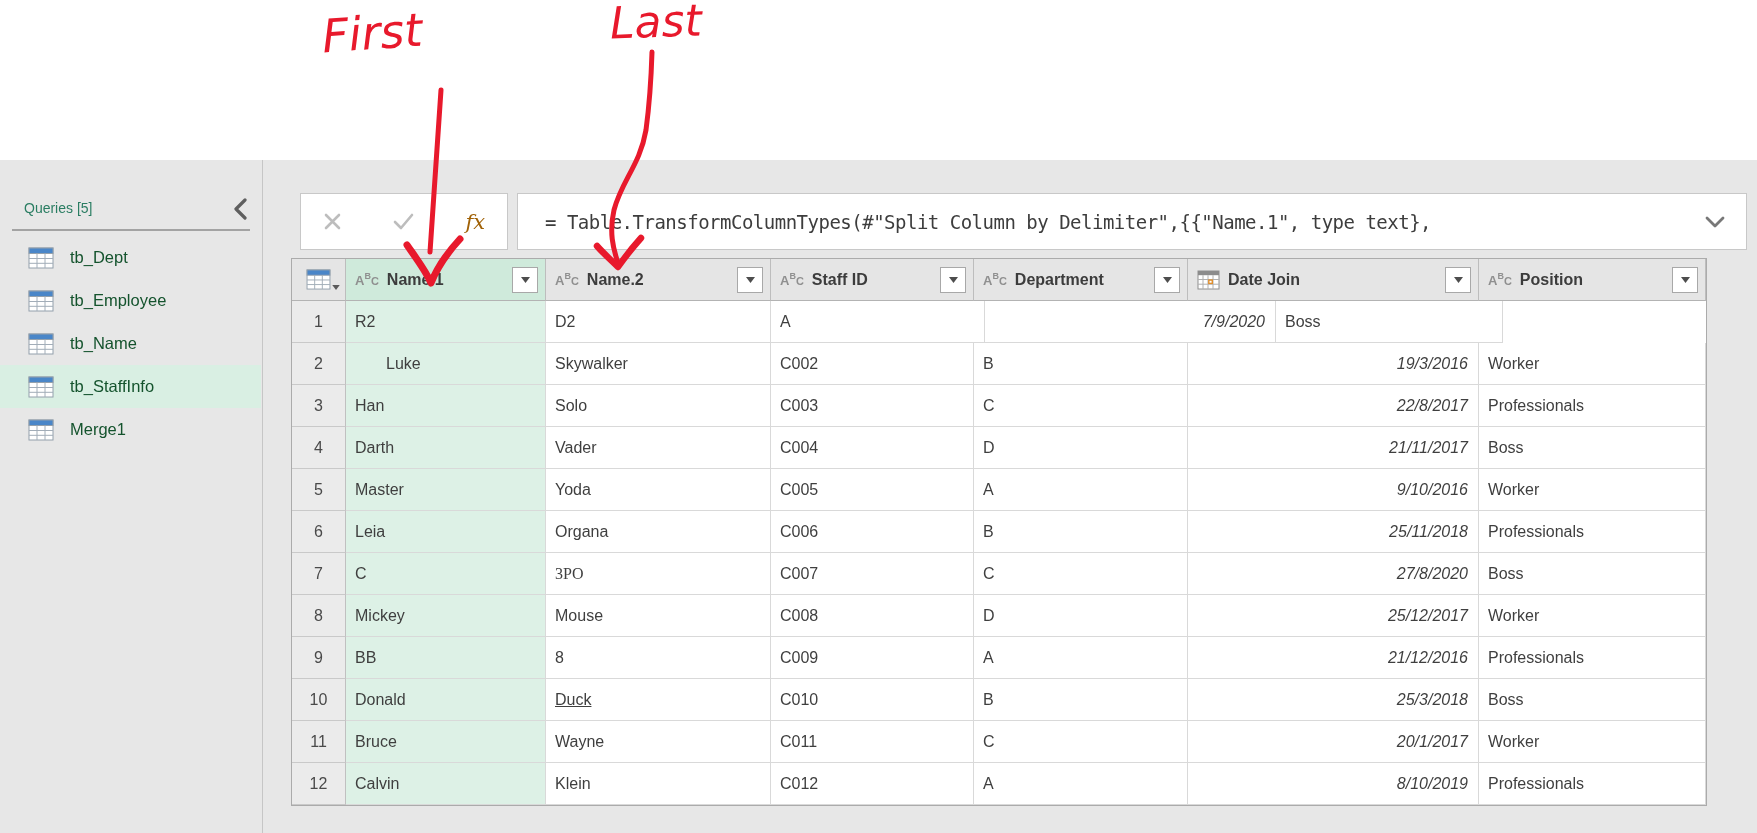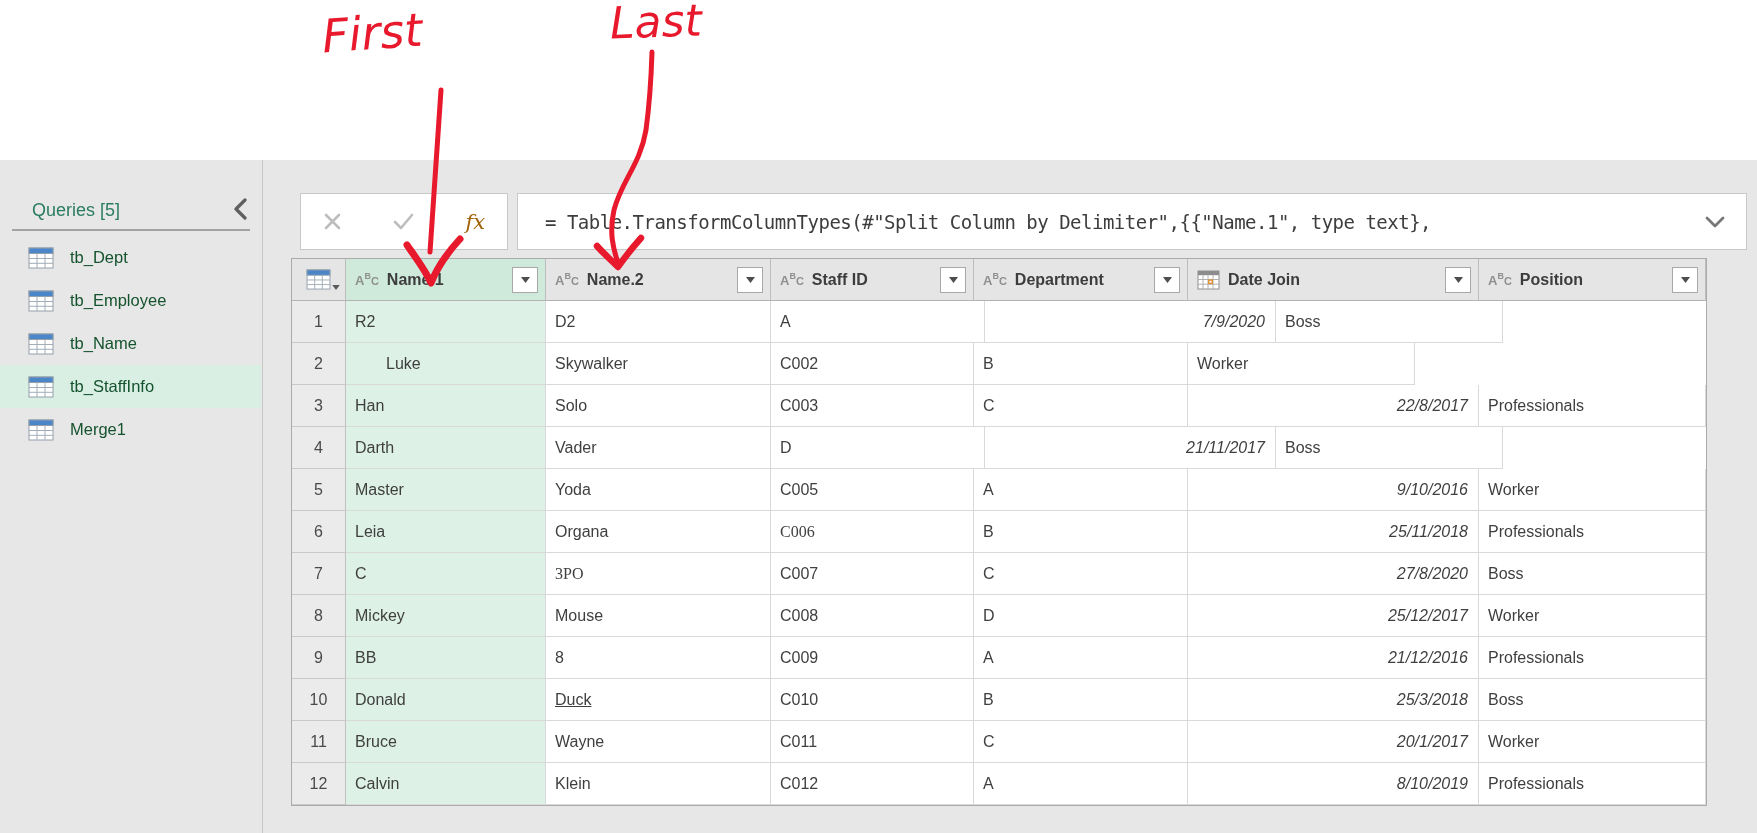--- a/index.html
+++ b/index.html
@@ -5,21 +5,21 @@
   html,body{margin:0;padding:0;}
   body{
     width:1757px;height:833px;position:relative;overflow:hidden;
     background:#ffffff;font-family:"Liberation Sans",sans-serif;
     -webkit-font-smoothing:antialiased;
   }
   
   .app{position:absolute;left:0;top:160px;right:0;bottom:0;background:#e7e7e7;}
   
   .sidebar{position:absolute;left:0;top:0;width:262px;bottom:0;border-right:1px solid #c6c6c6;}
-  .q-title{position:absolute;left:32px;top:40px;font-size:18px;color:#2a7d62;}
+  .q-title{position:absolute;left:24px;top:40px;font-size:14px;color:#2a7d62;}
   .q-collapse{position:absolute;right:14px;top:38px;width:16px;height:22px;cursor:pointer;}
   .q-underline{position:absolute;left:12px;top:69px;right:12px;height:2px;background:#a3a3a3;}
   .q-list{position:absolute;left:0;top:76px;right:1px;}
   .q-item{height:43px;display:flex;align-items:center;cursor:pointer;}
   .q-item.selected{background:#d9efe3;}
   .q-item .ticon{margin-left:28px;flex:none;display:flex;}
   .q-item .qlabel{margin-left:16px;font-size:16.5px;color:#14532d;}
   
   .fbtns{position:absolute;left:300px;top:33px;width:208px;height:57px;background:#fff;
          border:1px solid #c8c8c8;box-sizing:border-box;display:flex;align-items:center;
@@ -251,53 +251,55 @@
         <div class="cell" style="width: 214px;">A</div>
         <div class="cell num" style="width: 291px;">7/9/2020</div>
         <div class="cell" style="width: 227px;">Boss</div>
       </div>
       <div class="brow">
         <div class="rnum">2</div>
         <div class="cell selcol" style="width: 200px; padding-left: 40px;">Luke</div>
         <div class="cell" style="width: 225px;">Skywalker</div>
         <div class="cell" style="width: 203px;">C002</div>
         <div class="cell" style="width: 214px;">B</div>
+        <div class="cell num" style="width: 291px;">19/3/2016</div>
         <div class="cell" style="width: 227px;">Worker</div>
       </div>
       <div class="brow">
         <div class="rnum">3</div>
         <div class="cell selcol" style="width: 200px;">Han</div>
         <div class="cell" style="width: 225px;">Solo</div>
         <div class="cell" style="width: 203px;">C003</div>
         <div class="cell" style="width: 214px;">C</div>
         <div class="cell num" style="width: 291px;">22/8/2017</div>
         <div class="cell" style="width: 227px;">Professionals</div>
       </div>
       <div class="brow">
         <div class="rnum">4</div>
         <div class="cell selcol" style="width: 200px;">Darth</div>
         <div class="cell" style="width: 225px;">Vader</div>
+        <div class="cell" style="width: 203px;">C004</div>
         <div class="cell" style="width: 214px;">D</div>
         <div class="cell num" style="width: 291px;">21/11/2017</div>
         <div class="cell" style="width: 227px;">Boss</div>
       </div>
       <div class="brow">
         <div class="rnum">5</div>
         <div class="cell selcol" style="width: 200px;">Master</div>
         <div class="cell" style="width: 225px;">Yoda</div>
         <div class="cell" style="width: 203px;">C005</div>
         <div class="cell" style="width: 214px;">A</div>
         <div class="cell num" style="width: 291px;">9/10/2016</div>
         <div class="cell" style="width: 227px;">Worker</div>
       </div>
       <div class="brow">
         <div class="rnum">6</div>
         <div class="cell selcol" style="width: 200px;">Leia</div>
         <div class="cell" style="width: 225px;">Organa</div>
-        <div class="cell" style="width: 203px; font-family: Liberation Serif, serif;">C006</div>
+        <div class="cell" style="width: 203px;">C006</div>
         <div class="cell" style="width: 214px;">B</div>
         <div class="cell num" style="width: 291px;">25/11/2018</div>
         <div class="cell" style="width: 227px;">Professionals</div>
       </div>
       <div class="brow">
         <div class="rnum">7</div>
         <div class="cell selcol" style="width: 200px;">C</div>
         <div class="cell" style="width: 225px; font-family: Liberation Serif, serif;">3PO</div>
         <div class="cell" style="width: 203px;">C007</div>
         <div class="cell" style="width: 214px;">C</div>

